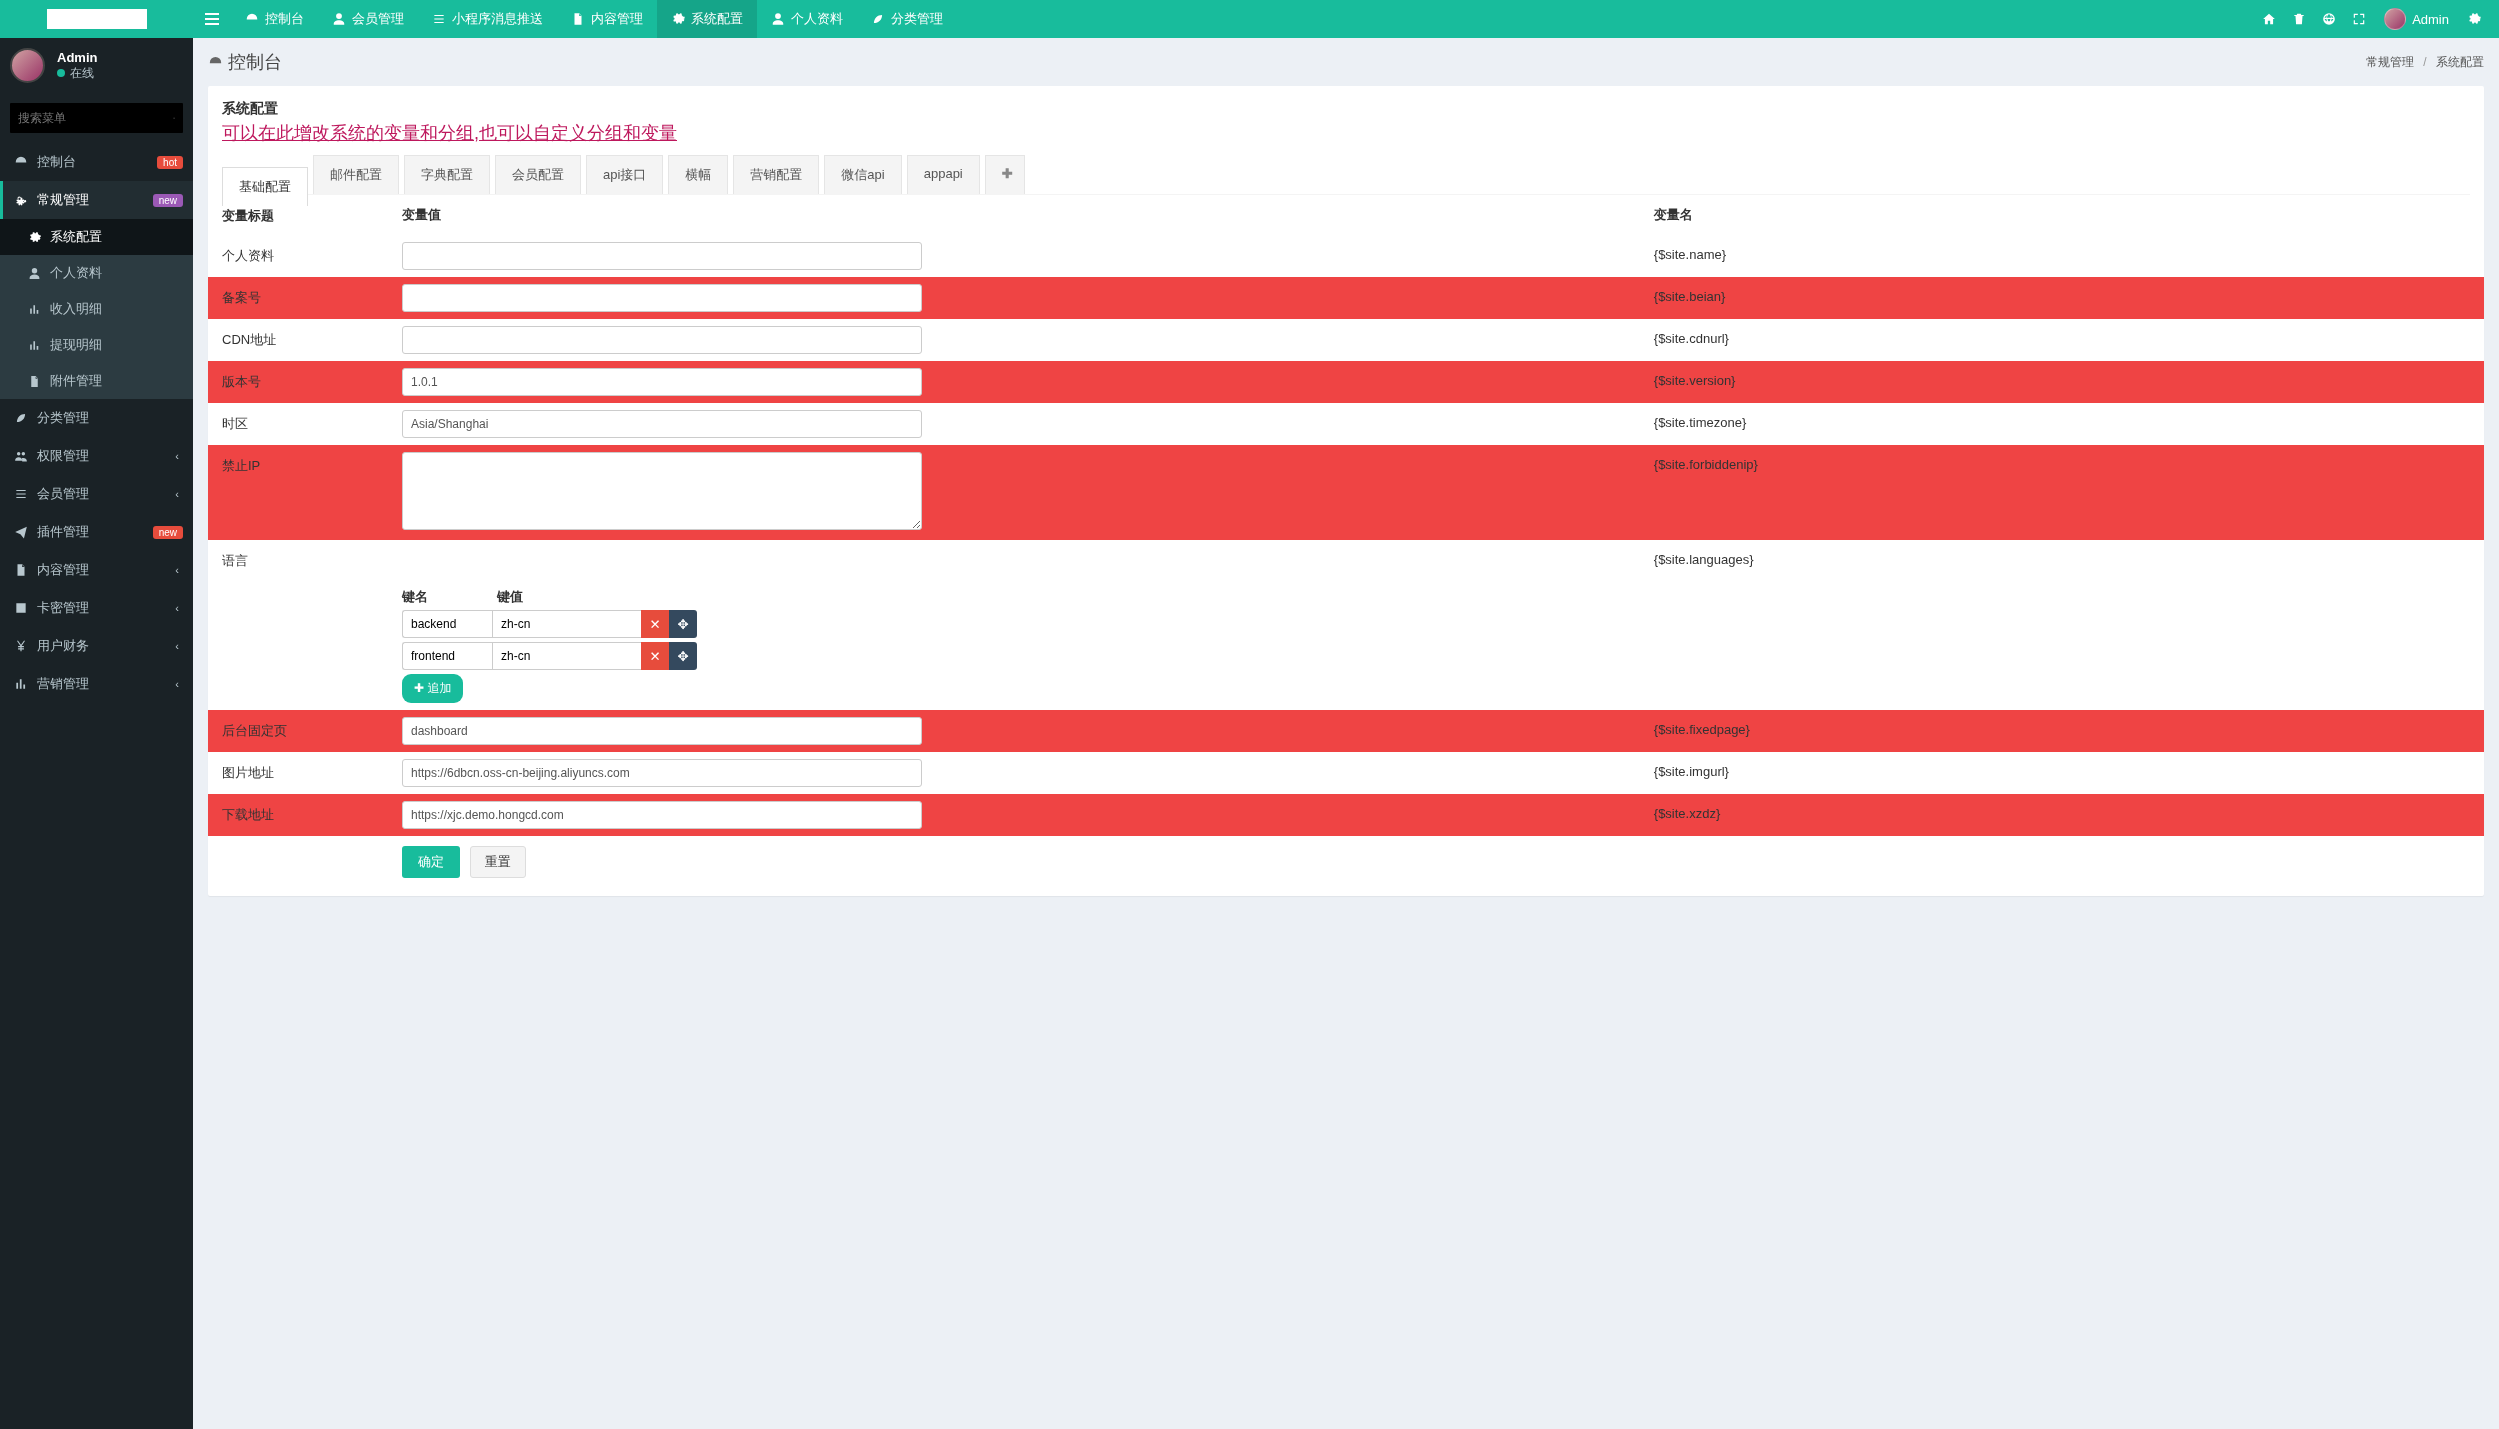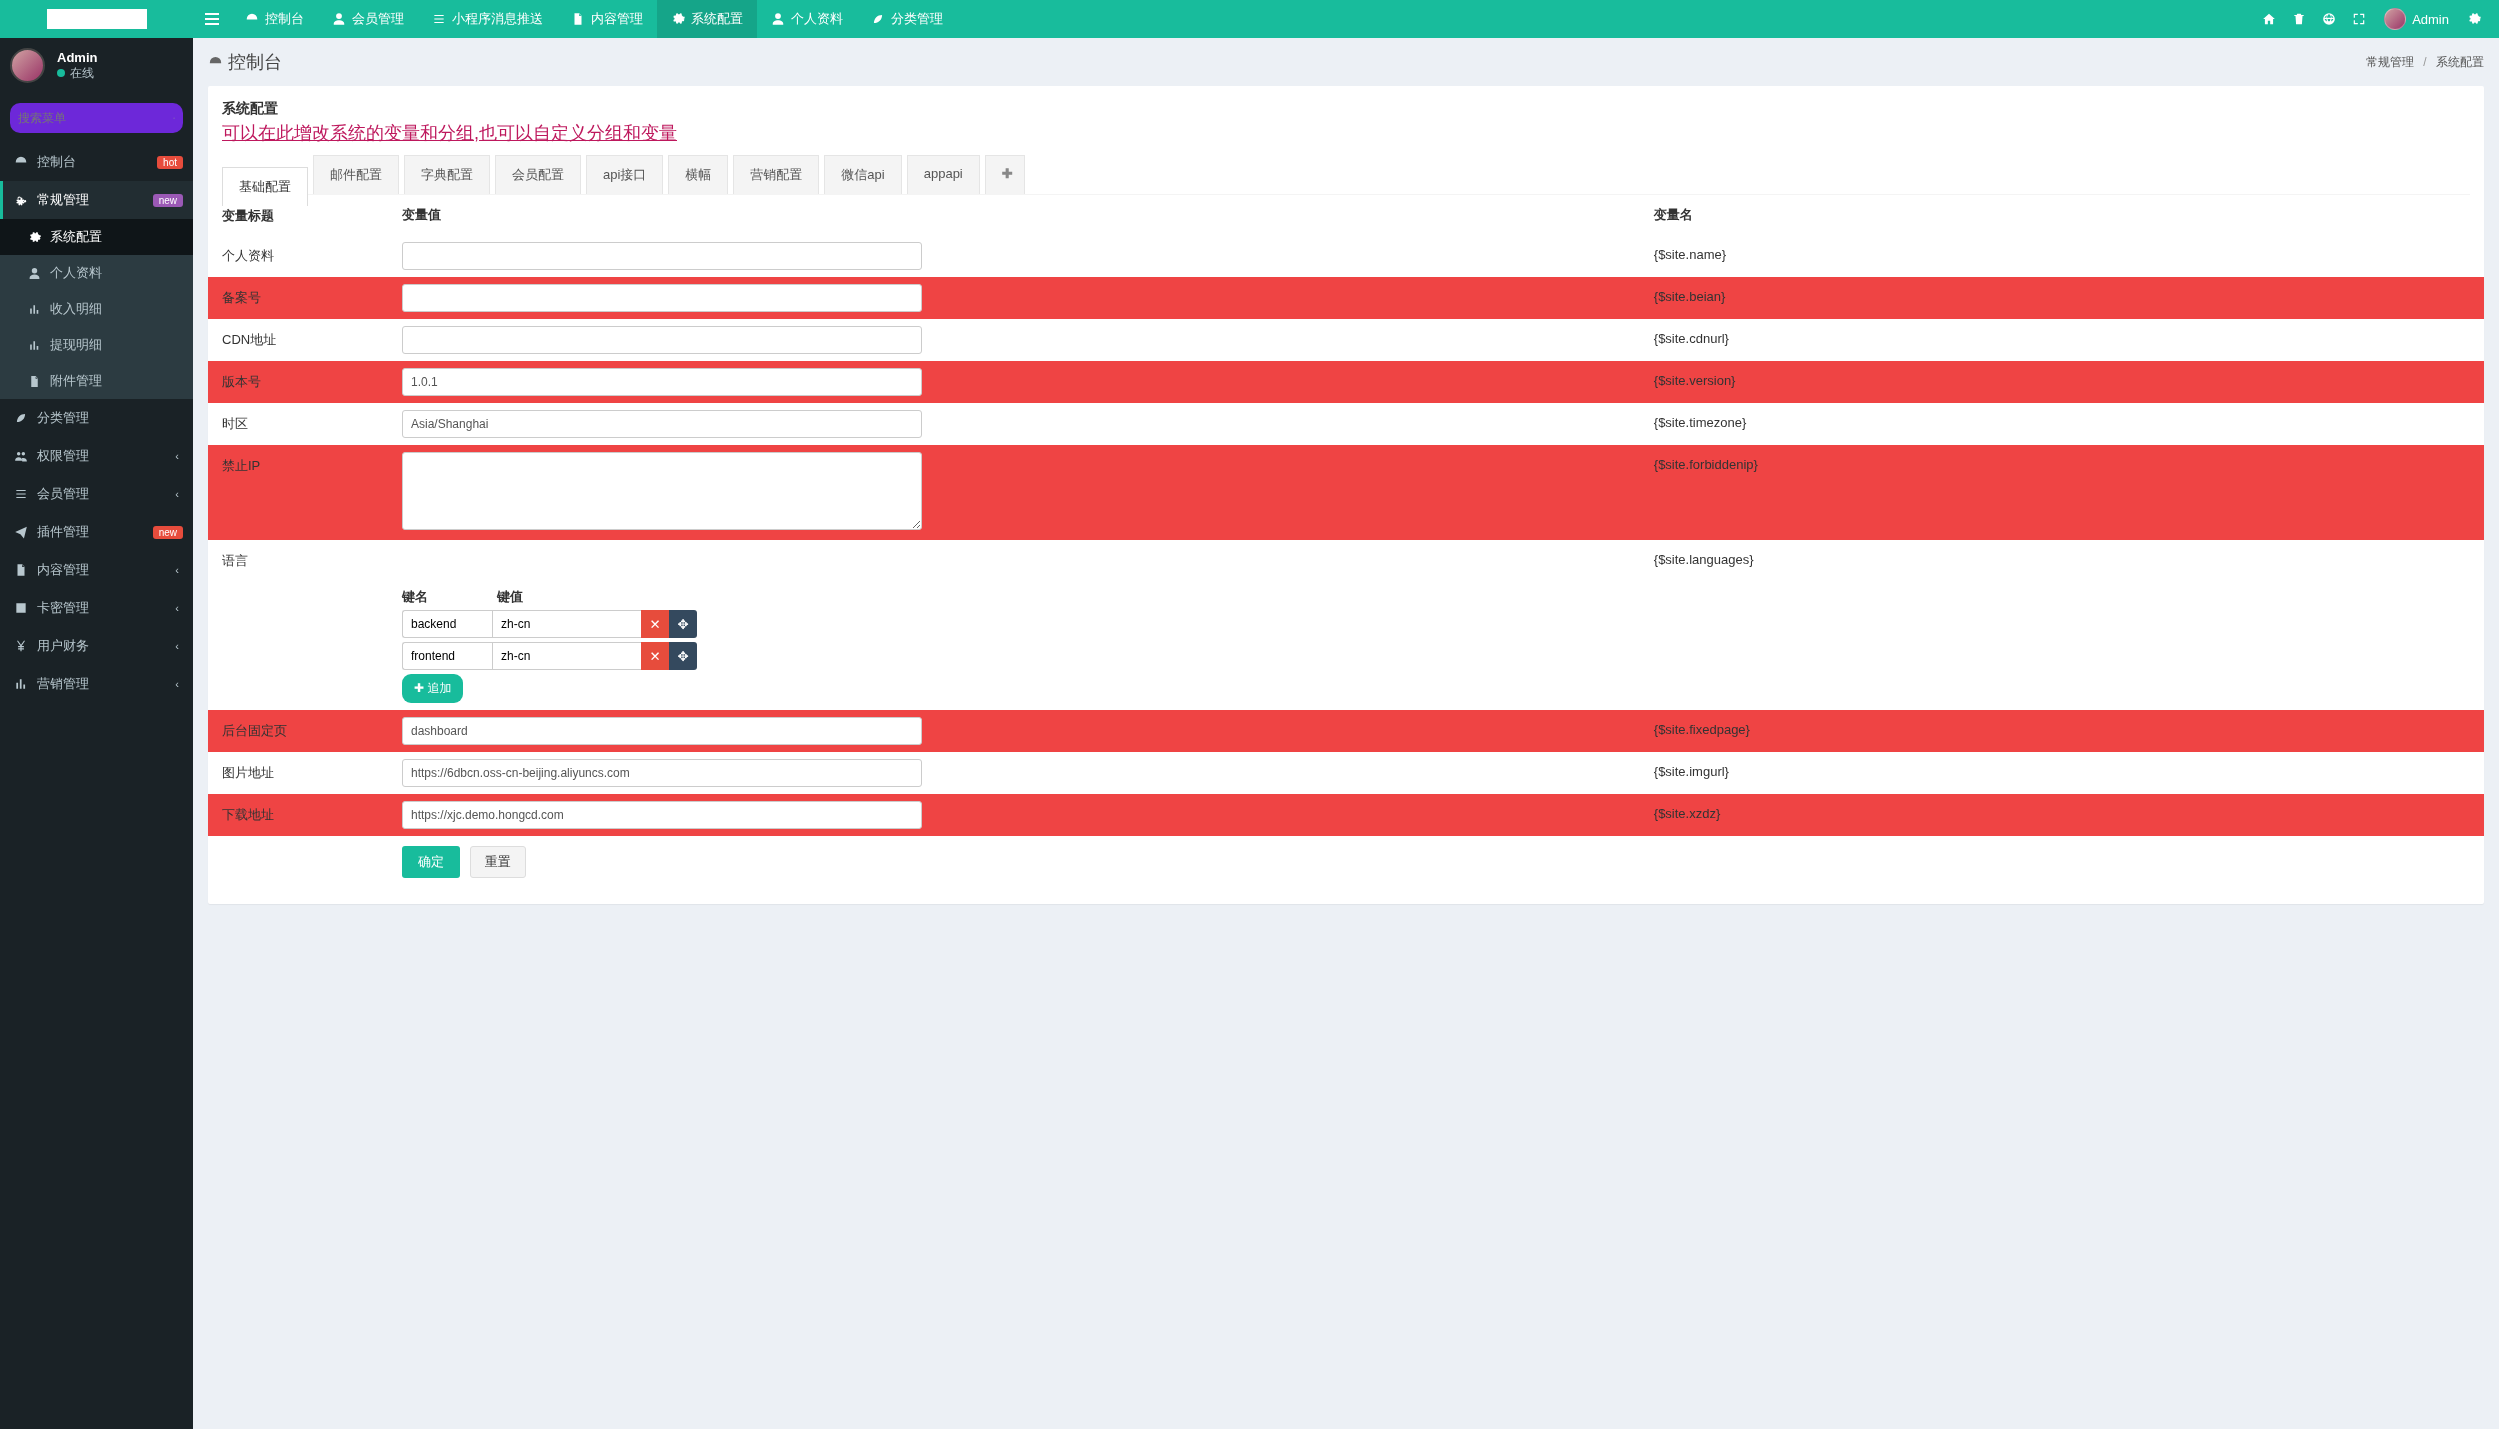--- a/index.html
+++ b/index.html
@@ -22,21 +22,21 @@
 
 
 .sidebar { position: fixed; top: 38px; left: 0; bottom: 0; width: 193px; background: #1a2226; color: #b8c7ce; overflow-y: auto; }
 .user-panel { padding: 10px; display: flex; align-items: center; }
 .user-panel .avatar { width: 35px; height: 35px; border-radius: 50%; background: linear-gradient(135deg,#d1a3a3,#936); border:2px solid #444; }
 .user-panel .info { margin-left: 12px; }
 .user-panel .name { color: #fff; font-weight: 600; }
 .user-panel .status { font-size: 12px; color: #b8c7ce; display: flex; align-items: center; }
 .user-panel .dot { width: 8px; height: 8px; border-radius: 50%; background: #18bc9c; margin-right: 5px; display:inline-block;}
 .search-wrap { padding: 10px; }
-.search-box { display: flex; background: #6d28d9; border-radius: 10px; height: 30px; align-items: center; padding: 0 8px; }
+.search-box { display: flex; background: #000000; border-radius: 1px; height: 30px; align-items: center; padding: 0 8px; }
 .search-box input { flex: 1; background: transparent; border: none; color: #ccc; outline: none; font-size: 12px; }
 .search-box .sic { width: 14px; height: 14px; fill: #999; }
 .menu { list-style: none; }
 .menu .mi { display: flex; align-items: center; padding: 10px 14px; cursor: pointer; position: relative; font-size: 13px; }
 .menu .mi.active { background: #222d32; color: #fff; border-left: 3px solid #18bc9c; padding-left: 11px; }
 .menu .mi .mic { width: 14px; height: 14px; margin-right: 9px; fill: currentColor; }
 .menu .mi .badge { position: absolute; right: 10px; font-size: 10px; padding: 1px 6px; border-radius: 3px; color: #fff; }
 .badge.hot { background: #e74c3c; }
 .badge.new { background: #9b59b6; }
 .badge.newr { background: #e74c3c; }
@@ -77,21 +77,21 @@
 .kv-header .kh1 { width: 95px; }
 .kv-header .kh2 { width: 150px; }
 .kv-row { display: flex; margin-bottom: 4px; }
 .kv-row .kin { width: 90px; height: 28px; border:1px solid #ccc; border-right:none; border-radius:3px 0 0 3px; padding:0 8px; font-size:12px;}
 .kv-row .vin { width: 150px; height: 28px; border:1px solid #ccc; border-radius:0; padding:0 8px; font-size:12px;}
 .kv-row .btn-del { width: 28px; height: 28px; background: #e74c3c; border:none; color:#fff; cursor:pointer; margin-left:-1px;}
 .kv-row .btn-move { width: 28px; height: 28px; background: #34495e; border:none; color:#fff; cursor:pointer; border-radius:0 3px 3px 0;}
 .btn-add { background: #18bc9c; color: #fff; border: none; padding: 6px 12px; border-radius: 9px; font-size: 12px; cursor: pointer; }
 .btn-submit { background: #18bc9c; color: #fff; border: none; padding: 7px 16px; border-radius: 3px; font-size: 13px; cursor: pointer; margin-right:6px;}
 .btn-reset { background: #f4f4f4; color: #333; border: 1px solid #ddd; padding: 6px 14px; border-radius: 3px; font-size: 13px; cursor: pointer; }
-.form-actions { padding: 10px 14px 26px 194px; }
+.form-actions { padding: 10px 14px 18px 194px; }
 .bars { display:inline-block; width:14px; height:2px; background:#fff; position:relative;}
 .bars:before,.bars:after{content:"";position:absolute;left:0;width:14px;height:2px;background:#fff;}
 .bars:before{top:-5px;}.bars:after{top:5px;}
 </style>
 </head>
 <body>
 
 <div class="topnav">
   <div class="logo-box">
       <div class="logo"></div>

